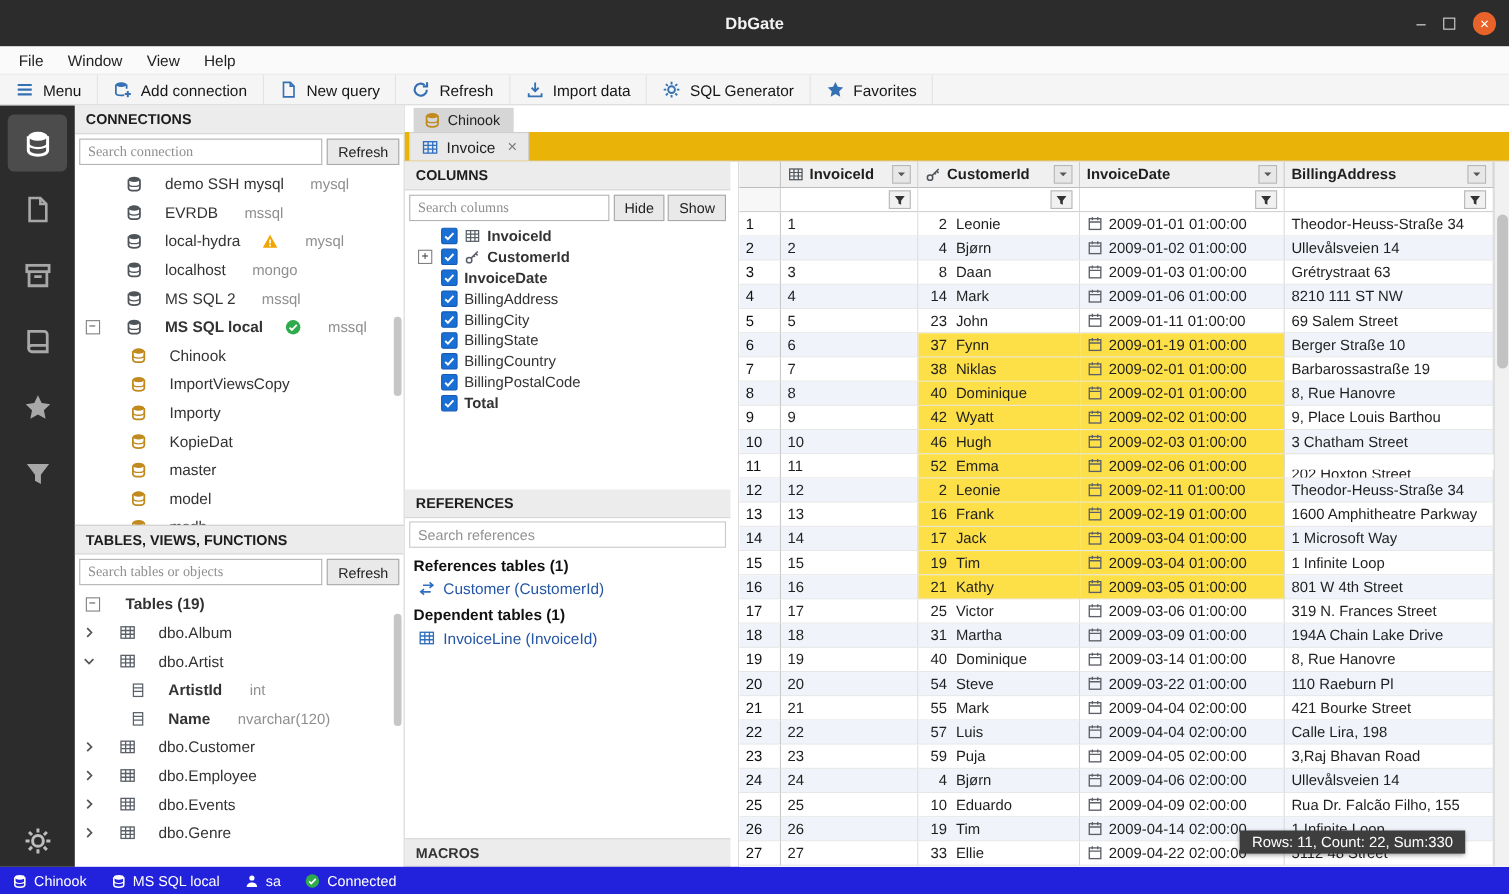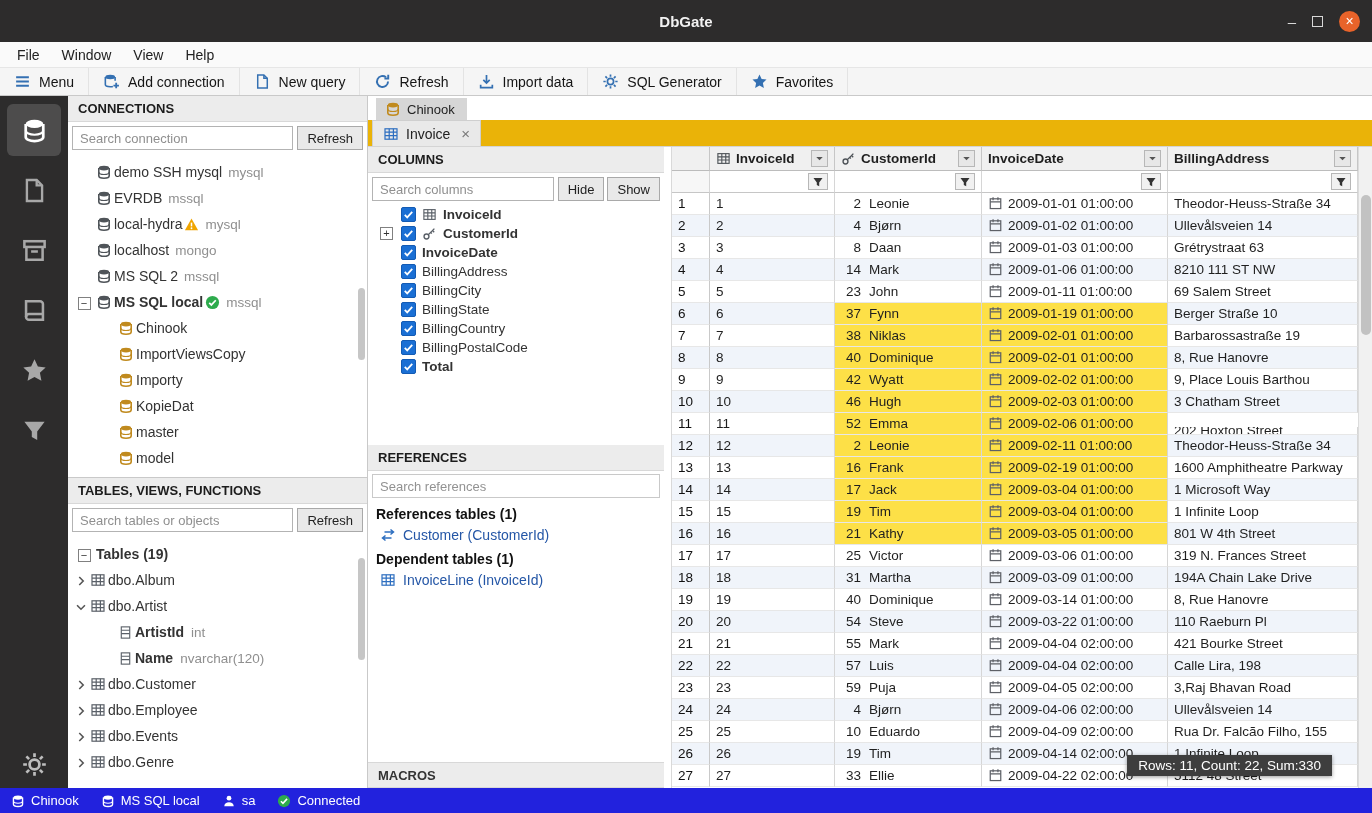--- a/index.html
+++ b/index.html
@@ -37,25 +37,25 @@
   .ib-item .ic,.ib-bottom .ic{width:27px;height:27px;}
   .tb-ic.ic{width:17px;height:17px;}
 
   
   .leftpanels{width:300px;border-right:1px solid #c9c9c9;display:flex;flex-direction:column;background:#fff;flex:none;}
   .section{position:relative;overflow:hidden;}
   .sec-connections{height:382px;flex:none;border-bottom:1px solid #c9c9c9;}
   .sec-tables{flex:1;}
   .sec-header{background:#ececec;border-bottom:1px solid #d8d8d8;font-weight:bold;font-size:13px;color:#1c1c1c;padding:5px 10px;height:26px;}
   .searchrow{display:flex;gap:4px;padding:3px 4px;height:32px;align-items:center;}
-  .searchrow input{flex:1;height:24px;border:1px solid #b3b3b3;padding:2px 7px;font-size:13px;font-family:Liberation Sans, sans-serif;color:#333;min-width:0;}
+  .searchrow input{flex:1;height:24px;border:1px solid #b3b3b3;padding:2px 7px;font-size:13px;font-family:Liberation Serif, serif;color:#333;min-width:0;}
   .searchrow input::placeholder{color:#8f8f8f;}
   .btn{height:24px;background:#e9e9e9;border:1px solid #a9a9a9;font-size:13px;padding:1px 9px;color:#222;font-family:"Liberation Sans",sans-serif;}
   .tree{overflow:hidden;}
-  .row{display:flex;align-items:flex-end;height:26px;padding-left:6px;gap:2px;white-space:nowrap;overflow:hidden;}
+  .row{display:flex;align-items:center;height:26px;padding-left:6px;gap:20px;white-space:nowrap;overflow:hidden;}
   .slot{width:20px;display:flex;justify-content:center;flex:none;}
   .expander{width:13px;height:13px;border:1px solid #808080;background:#fff;color:#333;font-size:11px;line-height:11px;display:flex;align-items:center;justify-content:center;}
   .row.child{padding-left:50px;}
   .bold{font-weight:bold;}
   .eng{color:#8f8f8f;font-size:13.5px;margin-left:4px;}
   .ic-conn{color:#4f5459;}
   .ic-db{color:#c08a1e;}
   .ic-warn,.ic-ok{width:15px;height:15px;}
   .ic-tablegray{color:#5a6068;}
   .ic-col{color:#5a6068;width:15px;height:15px;}

